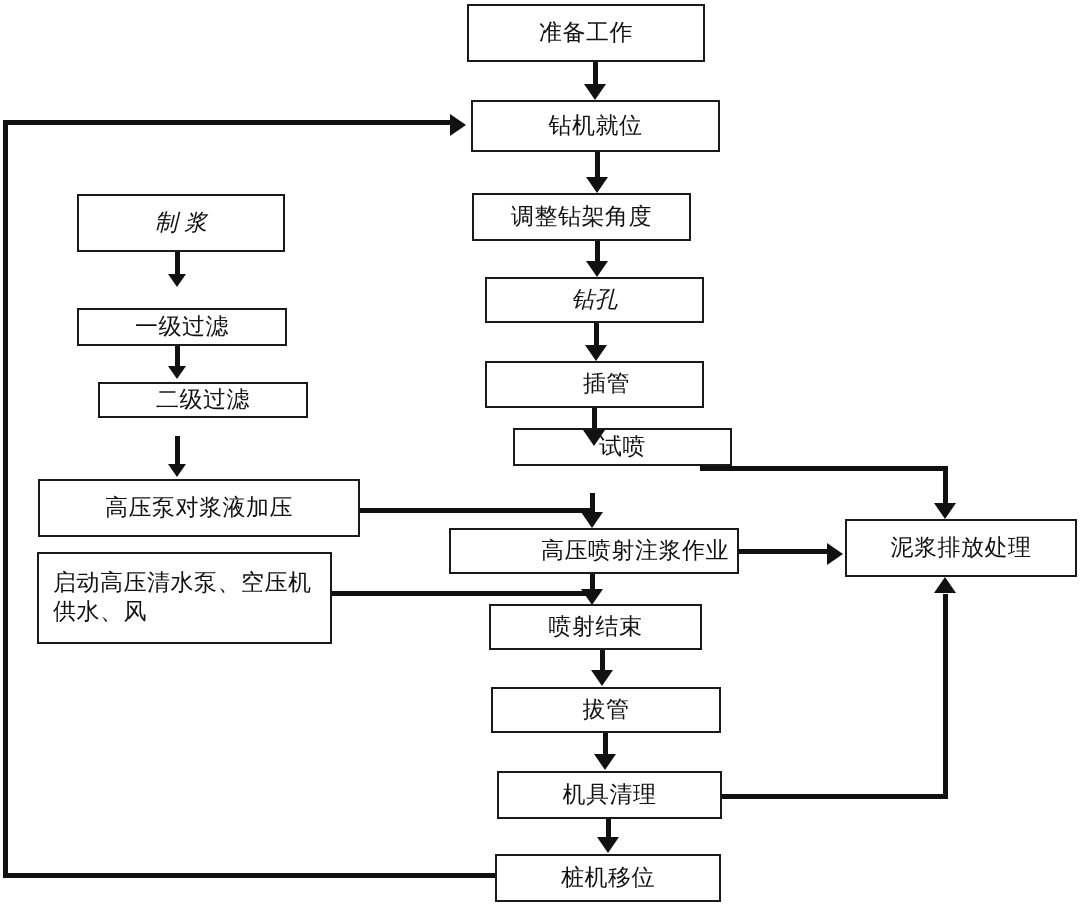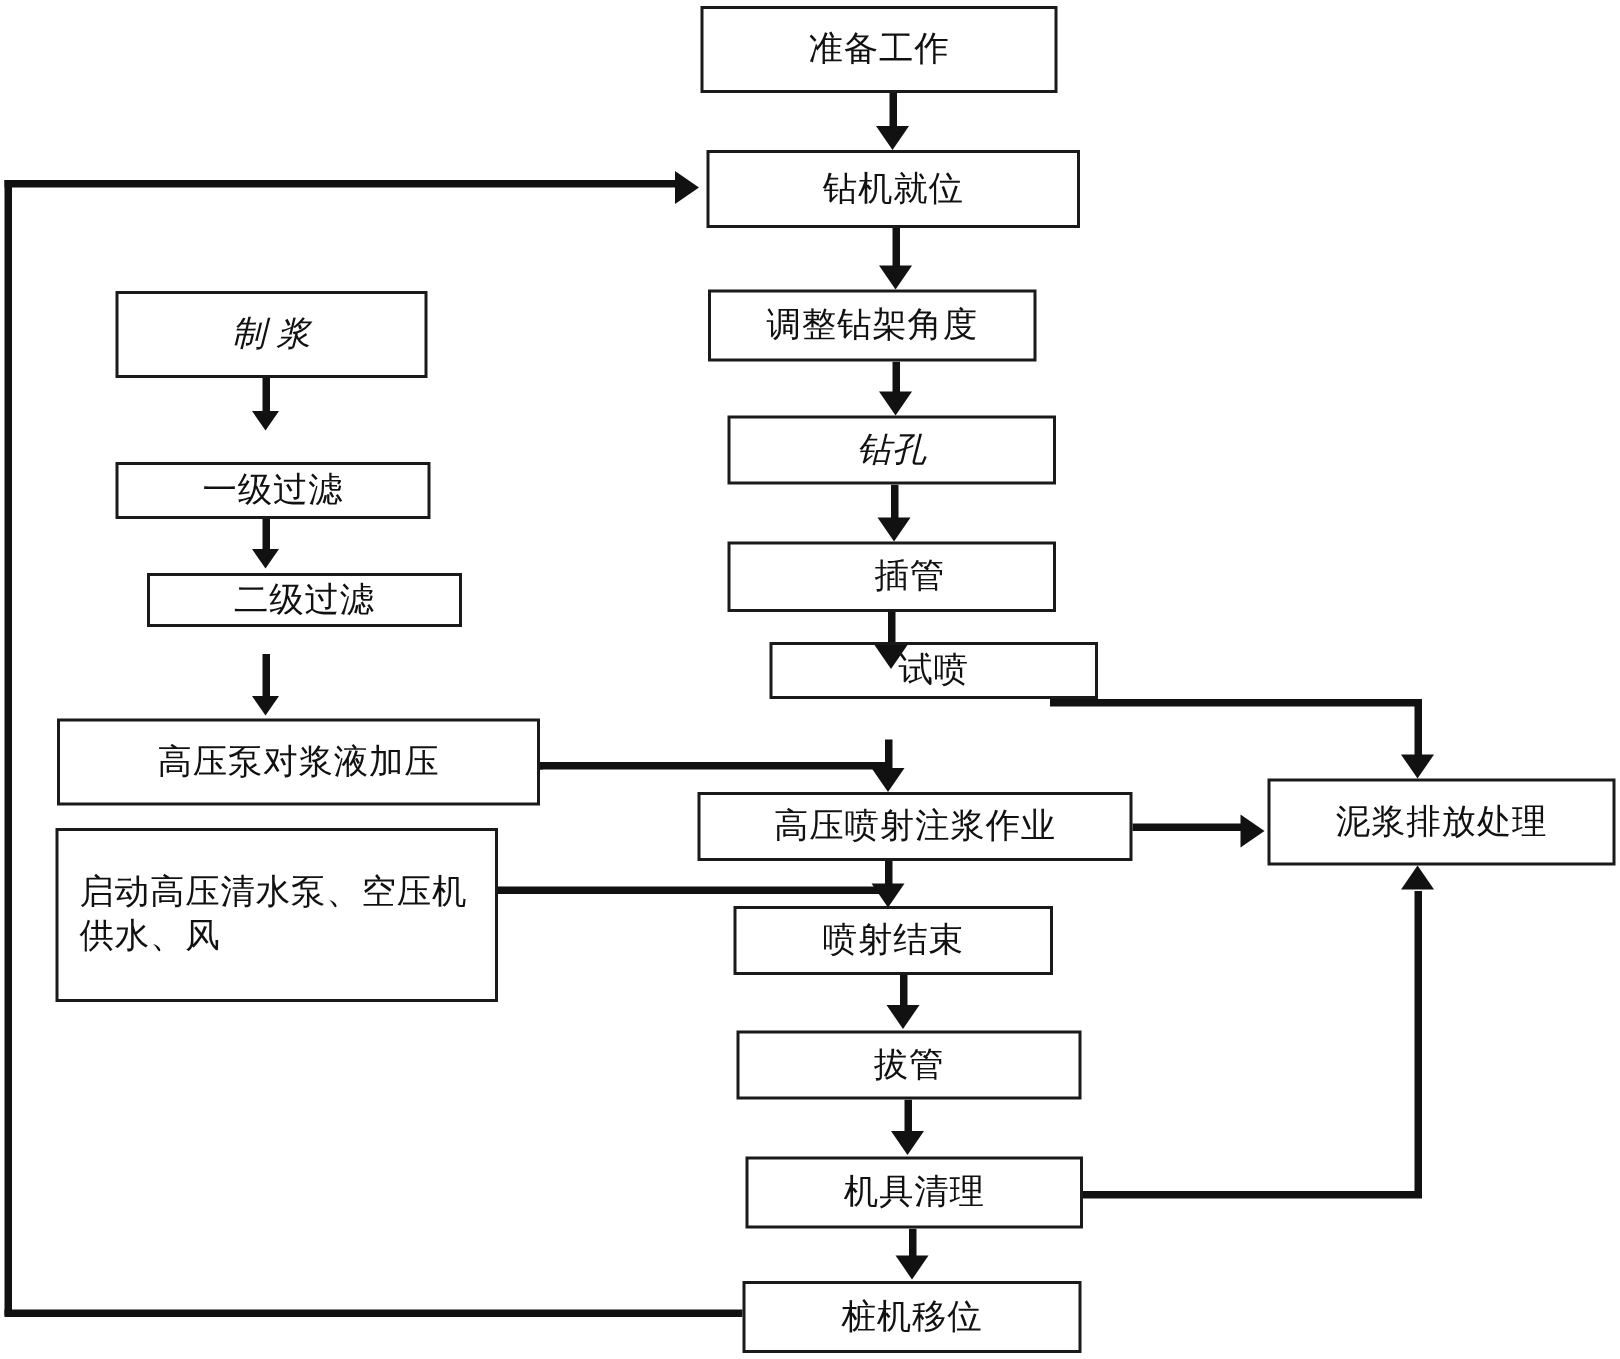--- a/index.html
+++ b/index.html
@@ -101,21 +101,21 @@
   </div>
 
   <div class="node thick" style="left:485px; top:361px; width:219px; height:47px;padding-left:32px;">
     <span class="label">插管</span>
   </div>
 
   <div class="node thick" style="left:481px; top:428px; width:219px; height:38px;margin-left:32px;">
     <span class="label">试喷</span>
   </div>
 
-  <div class="node thick" style="left:465px; top:528px; width:290px; height:46px;">
+  <div class="node thick" style="left:449px; top:528px; width:290px; height:46px;justify-content:flex-end;">
     <span class="label">高压喷射注浆作业</span>
   </div>
 
   <div class="node thick" style="left:489px; top:604px; width:213px; height:46px;">
     <span class="label">喷射结束</span>
   </div>
 
   <div class="node thick" style="left:491px; top:687px; width:230px; height:46px;">
     <span class="label">拔管</span>
   </div>
@@ -137,21 +137,21 @@
   </div>
 
   <div class="node thick" style="left:74px; top:382px; width:210px; height:36px;margin-left:24px;">
     <span class="label">二级过滤</span>
   </div>
 
   <div class="node thick" style="left:38px; top:479px; width:322px; height:58px;">
     <span class="label">高压泵对浆液加压</span>
   </div>
 
-  <div class="node thick left-align" style="left:37px; top:552px; width:295px; height:116px;">
+  <div class="node thick left-align" style="left:37px; top:552px; width:295px; height:92px;">
     <span class="label">启动高压清水泵、空压机供水、风</span>
   </div>
 
   <div class="node thick" style="left:845px; top:519px; width:232px; height:58px;">
     <span class="label">泥浆排放处理</span>
   </div>
 
   <div class="seg v" style="left:593px; top:62px; height:24px;"></div>
   <div class="arrow down" style="left:584px; top:84px;"></div>
 

